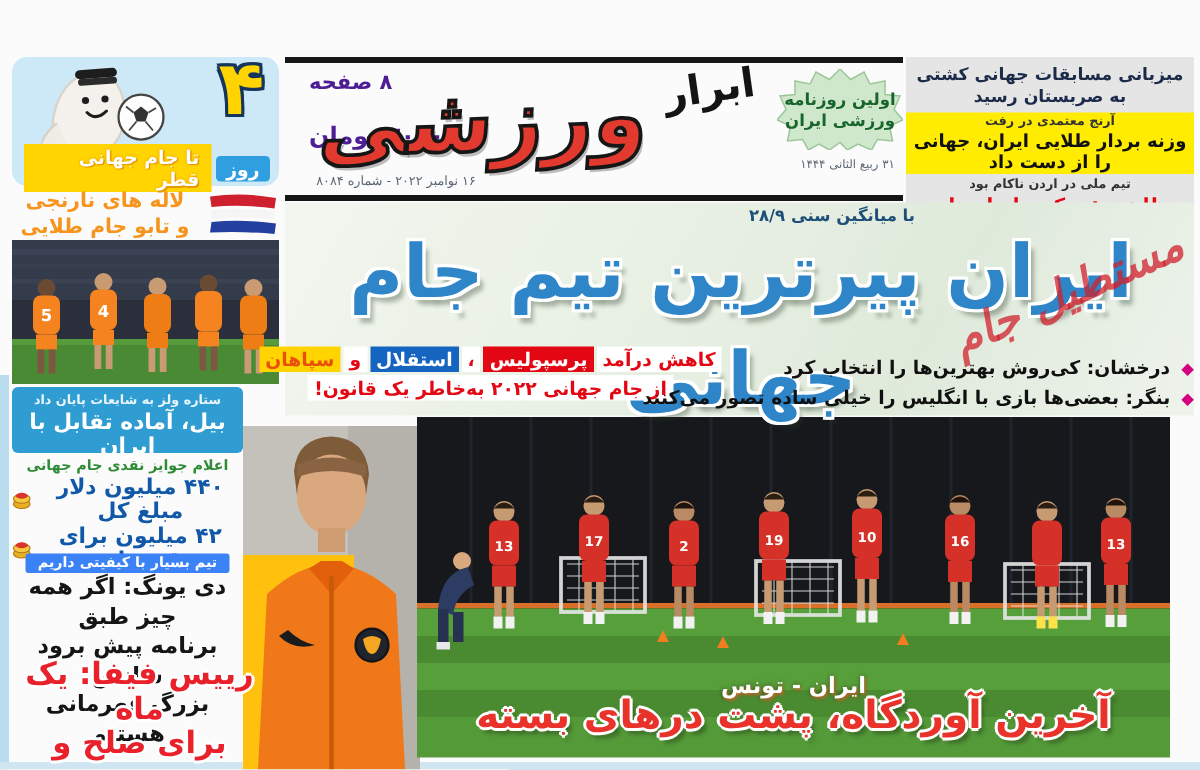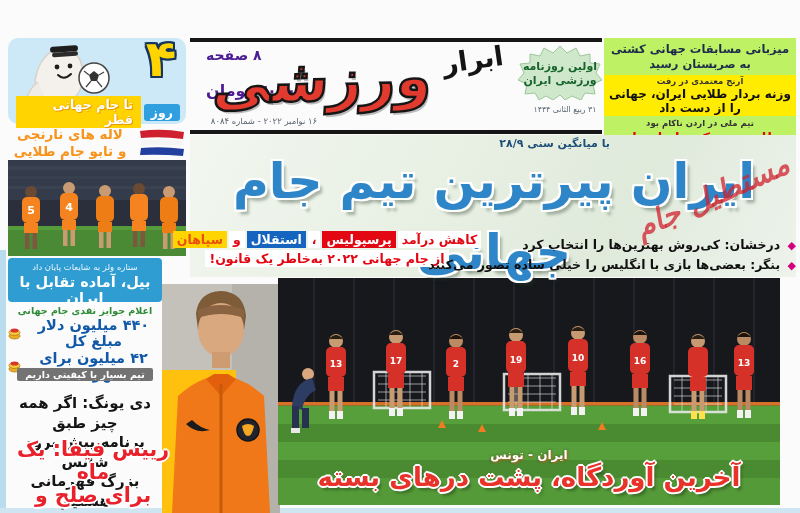--- a/index.html
+++ b/index.html
@@ -32,21 +32,21 @@
   .logo-black{
     left:428px;top:44px;width:90px;text-align:center;
     font-size:27px;font-weight:900;color:#141414;transform:rotate(-8deg);
   }
   .starburst{left:518px;top:46px;width:84px;height:54px;}
   .starburst svg{width:100%;height:100%;}
   .dates-block{left:528px;top:104px;width:74px;font-size:7.8px;color:#5a6673;text-align:center;line-height:1.6;}
 
   
   .pink-box{
-    left:604px;top:38px;width:192px;height:108px;background:#bef264;
+    left:604px;top:38px;width:192px;height:108px;background:#e5e5e5;
     text-align:center;box-sizing:border-box;padding:4px 5px 2px;
   }
   .pink-box .w1{color:#1c2b4a;font-size:11.5px;font-weight:700;line-height:1.3;}
   .yellow-block{background:#ffec00;margin:3px -5px 2px;padding:1px 4px;}
   .yellow-block .k{font-size:8.5px;color:#333;font-weight:700;}
   .yellow-block .h{font-size:12px;color:#111;font-weight:900;margin-top:1px;}
   .pink-box .k2{font-size:8.5px;color:#333;font-weight:700;margin-top:2px;}
   .pink-box .red{font-size:13px;font-weight:900;color:#e30613;margin-top:2px;}
 
   
@@ -70,35 +70,35 @@
 
   
   .nl-photo{left:8px;top:160px;width:178px;height:96px;}
   .dejong-photo{left:162px;top:284px;width:118px;height:229px;z-index:1;}
   .main-photo{left:278px;top:278px;width:502px;height:227px;z-index:1;}
   .nl-photo svg,.dejong-photo svg,.main-photo svg{width:100%;height:100%;display:block;}
 
   
   .bale-box{left:8px;top:258px;width:154px;height:44px;background:#2f9cd2;border-radius:4px;
             color:#fff;text-align:center;box-sizing:border-box;padding-top:4px;z-index:2;}
-  .bale-box .k{font-size:8.5px;color:#eaf6ff;font-weight:400;}
+  .bale-box .k{font-size:8.5px;color:#eaf6ff;font-weight:700;}
   .bale-box .h{font-size:14.5px;font-weight:900;margin-top:2px;}
 
   
   .prizes{left:8px;top:305px;width:154px;text-align:center;z-index:2;}
   .prizes .k{color:#2f8b35;font-size:9.5px;font-weight:800;}
   .prize-row{display:flex;justify-content:center;align-items:center;gap:4px;
              color:#1159a8;font-size:14.5px;font-weight:900;margin-top:1px;}
   .coin{width:13px;height:13px;flex:none;}
 
   
   .dejong-block{left:8px;top:363px;width:154px;text-align:center;z-index:2;}
-  .dejong-kicker{display:inline-block;background:#737373;color:#fff;font-size:9.5px;
+  .dejong-kicker{display:inline-block;background:#3b82f6;color:#fff;font-size:9.5px;
                  font-weight:800;padding:1px 8px;border-radius:2px;}
-  .dejong-quote{margin-top:12px;color:#151515;font-size:15px;font-weight:900;line-height:1.3;}
+  .dejong-quote{margin-top:0;color:#151515;font-size:15px;font-weight:900;line-height:1.3;}
 
   
   .fifa-block{
     left:0;top:438px;width:186px;z-index:6;text-align:center;
     color:#e8212b;font-size:20.5px;font-weight:900;line-height:1.13;
     text-shadow:-2px 0 #fff,2px 0 #fff,0 -2px #fff,0 2px #fff,
                 -1px -1px #fff,1px 1px #fff,-1px 1px #fff,1px -1px #fff;
   }
 
   
@@ -125,21 +125,21 @@
   .bullet-line{font-size:12.5px;font-weight:800;color:#101010;margin-bottom:5px;white-space:nowrap;}
   .bullet-line .dia{color:#d4007f;font-size:11px;margin-left:3px;}
   .watermark{
     left:612px;top:178px;width:200px;z-index:4;pointer-events:none;
     font-size:30px;font-weight:700;font-style:italic;color:rgba(208,32,44,.75);
     transform:rotate(-24deg);text-align:center;
   }
 
   
   .photo-caption{left:278px;top:448px;width:502px;text-align:center;z-index:3;
-                 color:#fff;font-size:12px;font-weight:700;
+                 color:#fff;font-size:15px;font-weight:700;
                  text-shadow:1px 1px 2px #c56a2a,0 0 3px rgba(0,0,0,.5);}
   .photo-headline{
     left:278px;top:462px;width:502px;text-align:center;z-index:3;
     color:#e8322a;font-size:26px;font-weight:900;
     text-shadow:-2px 0 #fff,2px 0 #fff,0 -2px #fff,0 2px #fff,
                 -1px -1px #fff,1px 1px #fff,-1px 1px #fff,1px -1px #fff,
                 3px 4px 3px rgba(0,0,0,.3);
   }
 </style>
 </head>

